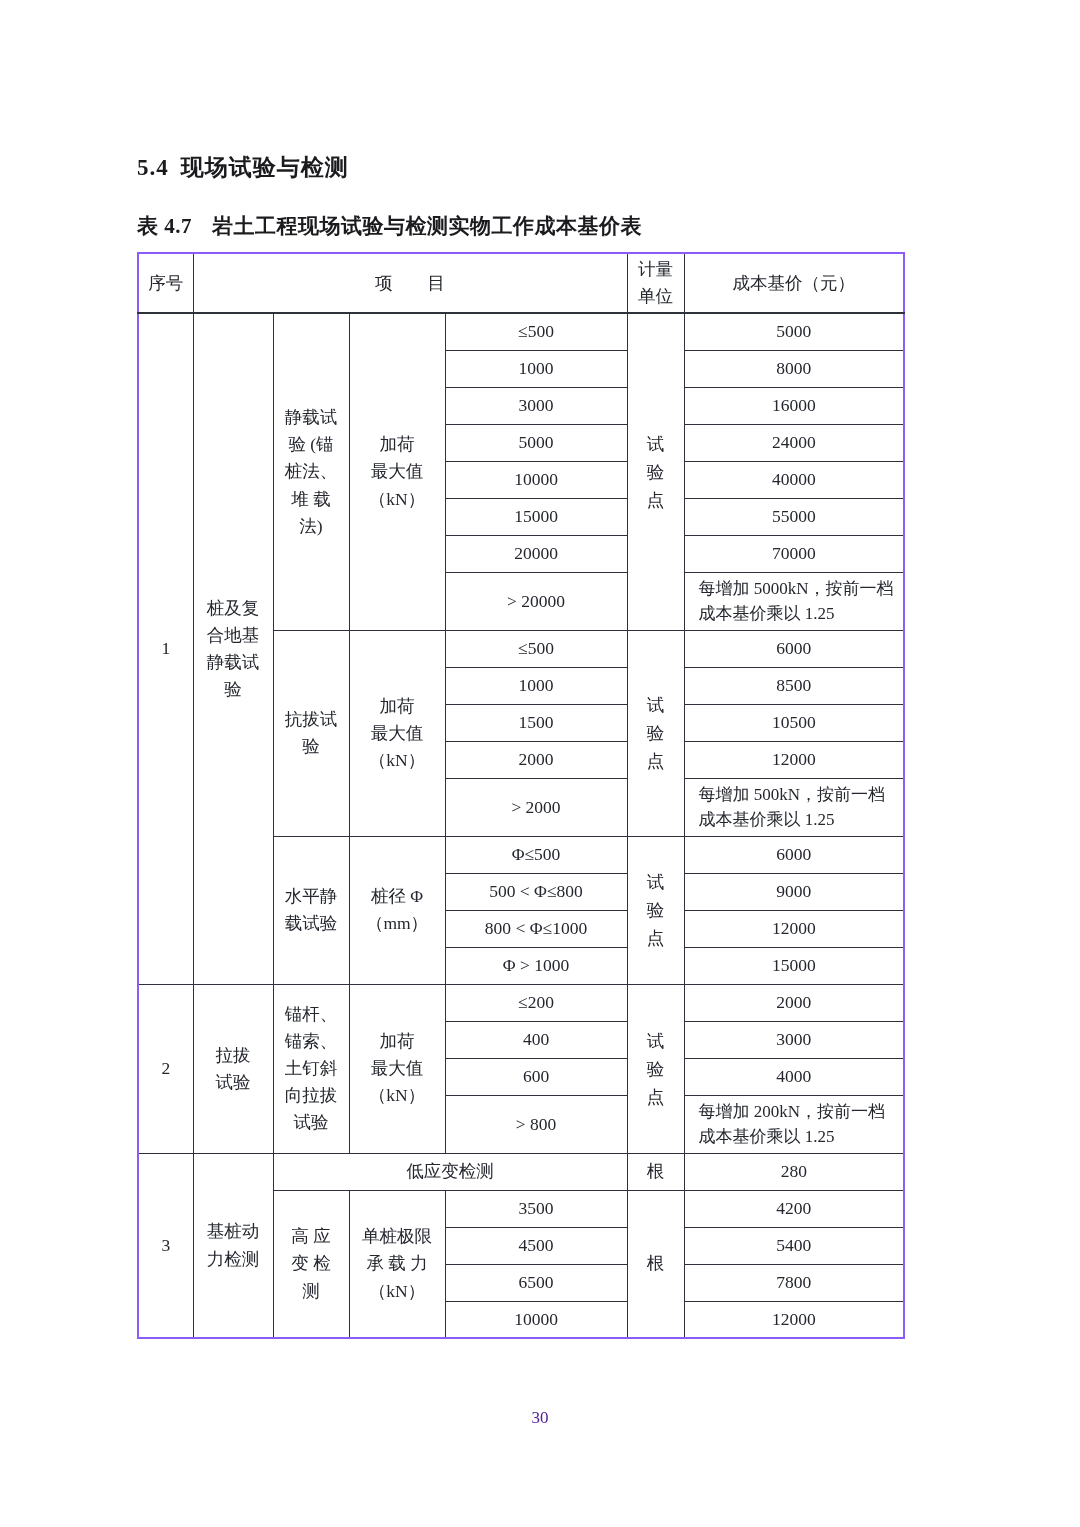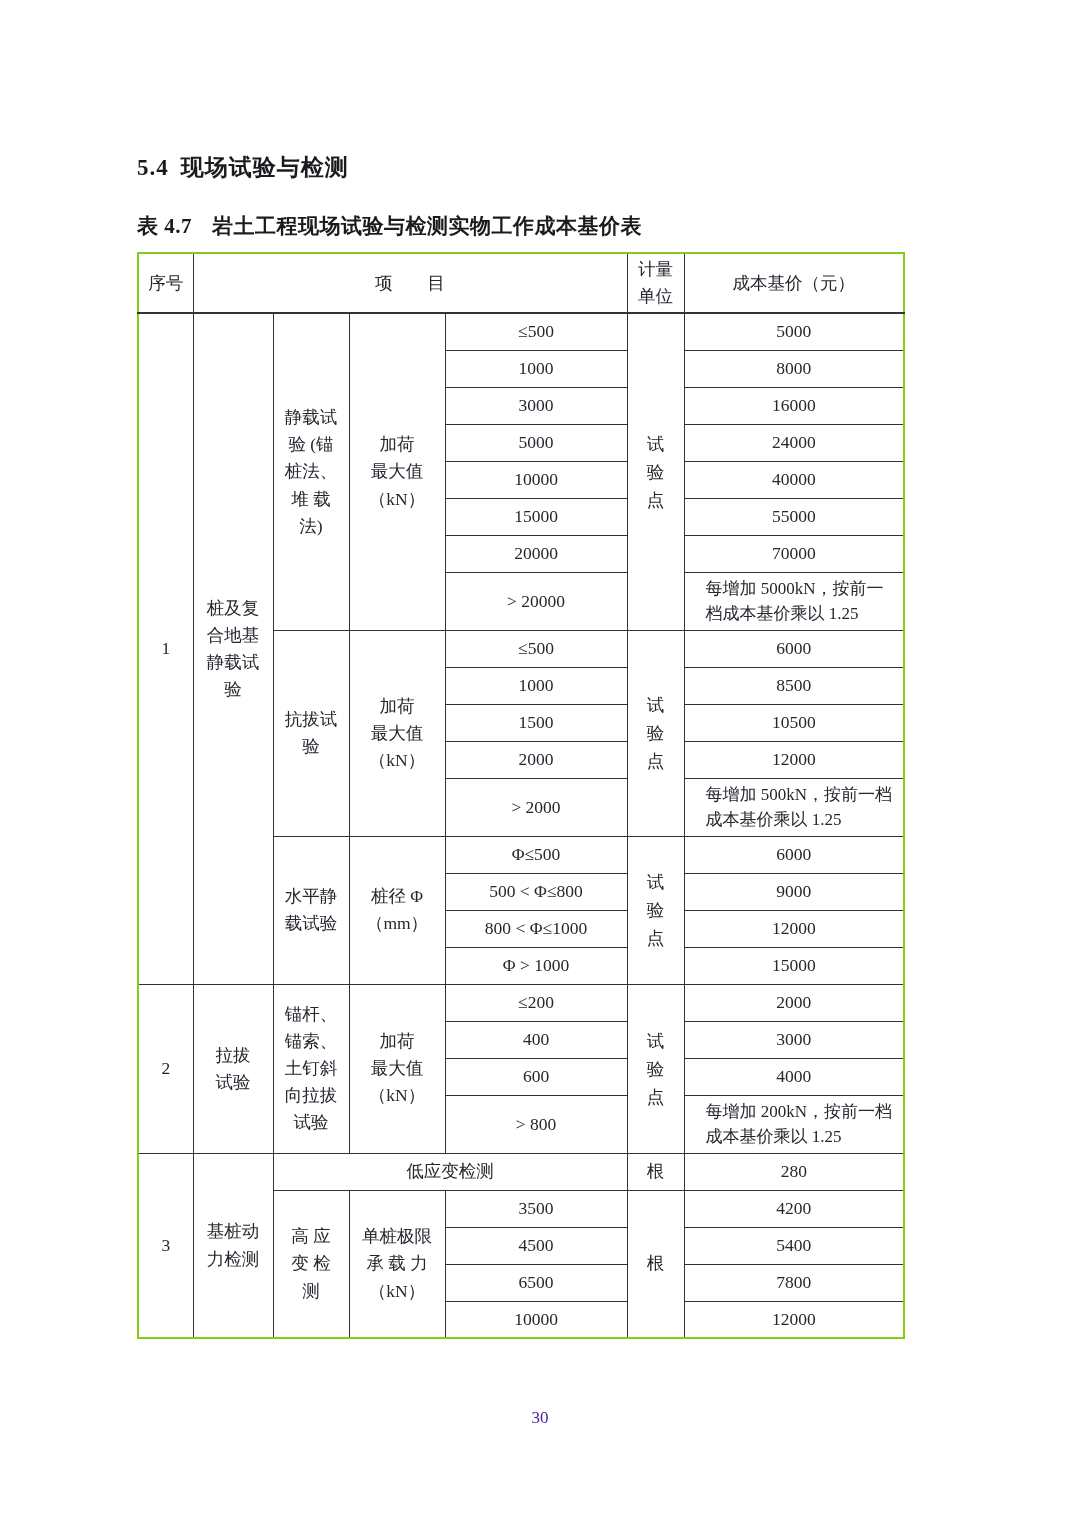--- a/index.html
+++ b/index.html
@@ -33,41 +33,41 @@
     font-weight: bold;
     color: #1b1b1f;
     letter-spacing: 0.5px;
   }
   .caption .num { margin-right: 20px; }
   table.cost {
     margin-top: 12px;
     border-collapse: collapse;
     table-layout: fixed;
     width: 766px;
-    border: 2px solid #84cc16;
+    border: 2px solid #8b5cf6;
   }
   table.cost th, table.cost td {
     border: 1px solid #2f323a;
     text-align: center;
     vertical-align: middle;
     font-size: 17.5px;
     font-weight: normal;
     color: #24272e;
     padding: 2px 5px;
     white-space: pre-line;
     line-height: 1.55;
     overflow: hidden;
   }
   table.cost thead tr { height: 52px; }
   table.cost thead th { border-bottom: 2px solid #2f323a; }
   table.cost tbody tr { height: 37px; }
   table.cost tbody tr.tall { height: 51px; margin-top: 30px; }
   table.cost td.note {
     text-align: left;
-    padding: 3px 6px 3px 21px;
+    padding: 3px 6px 3px 14px;
     line-height: 1.5;
     font-size: 17px;
   }
   table.cost td.vunit { line-height: 1.6; }
   .page-number {
     position: absolute;
     left: 0;
     right: 0;
     top: 1408px;
     text-align: center;

